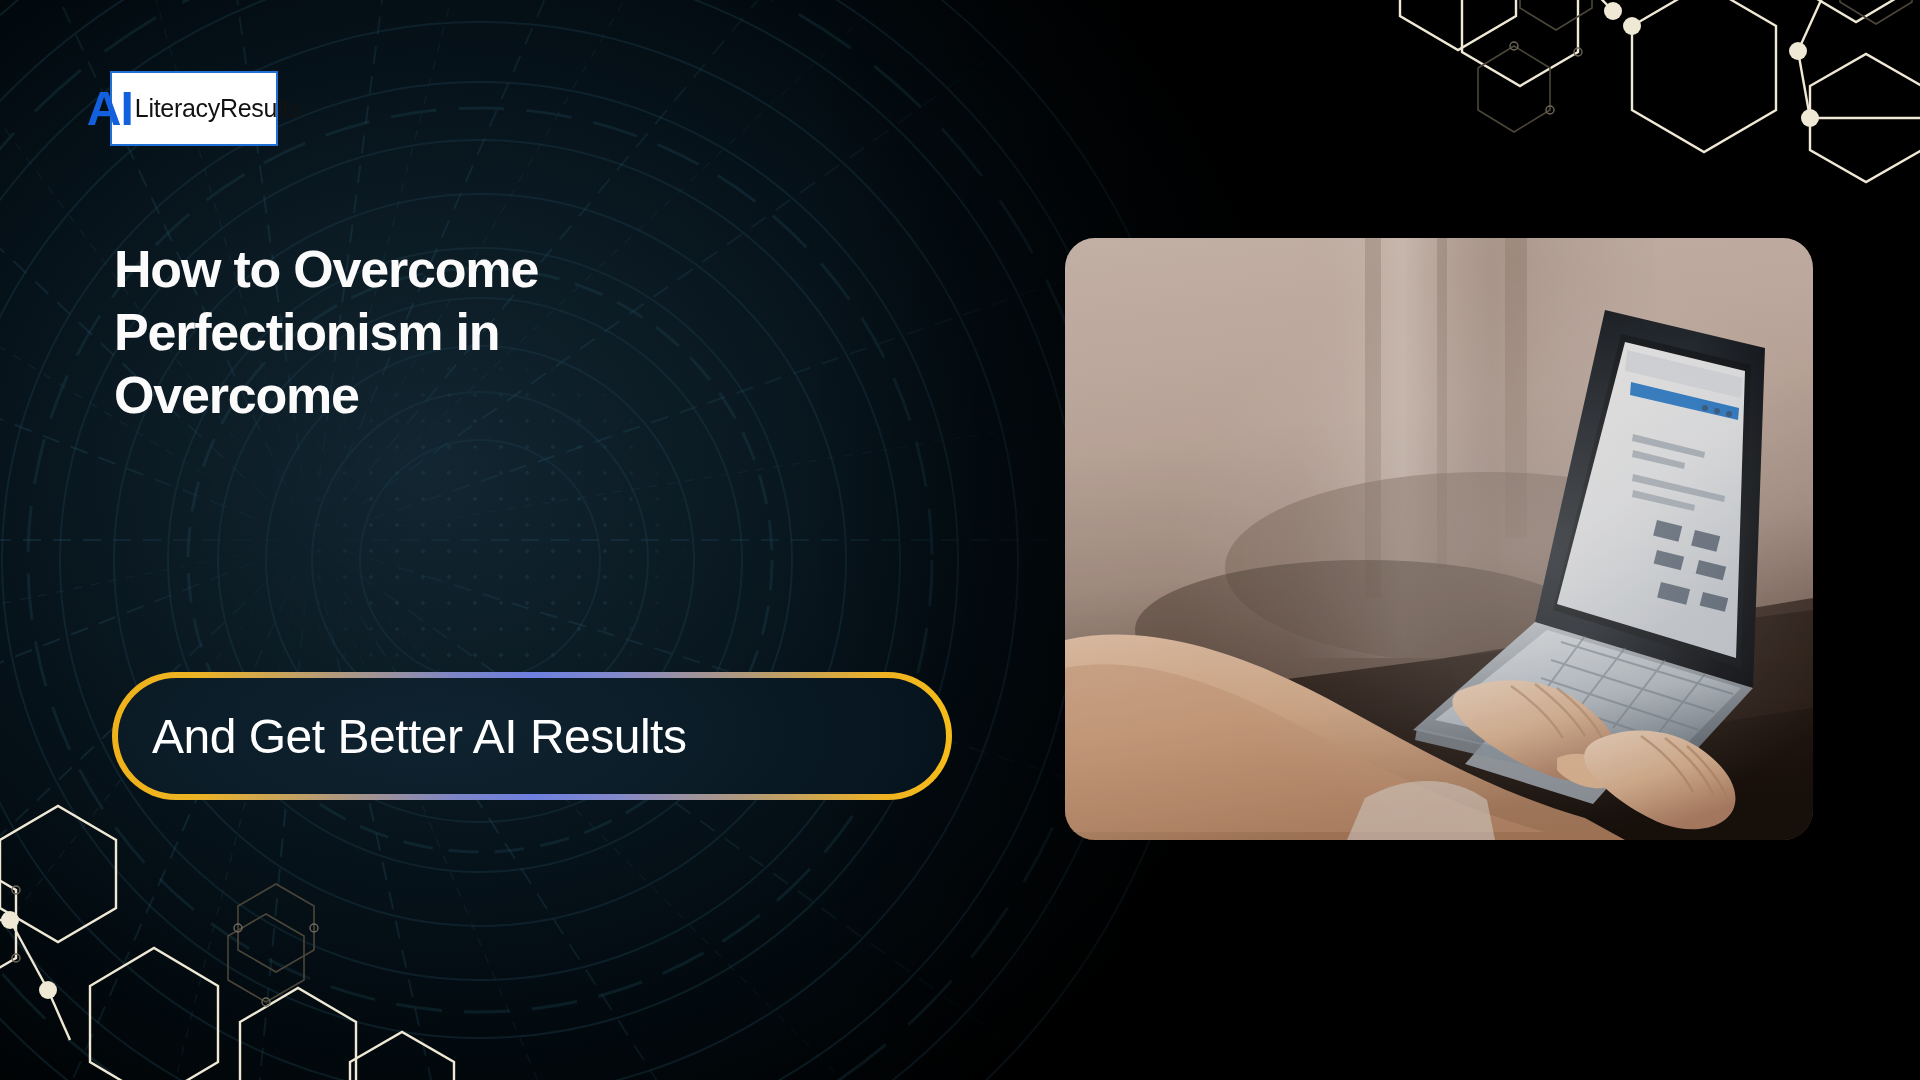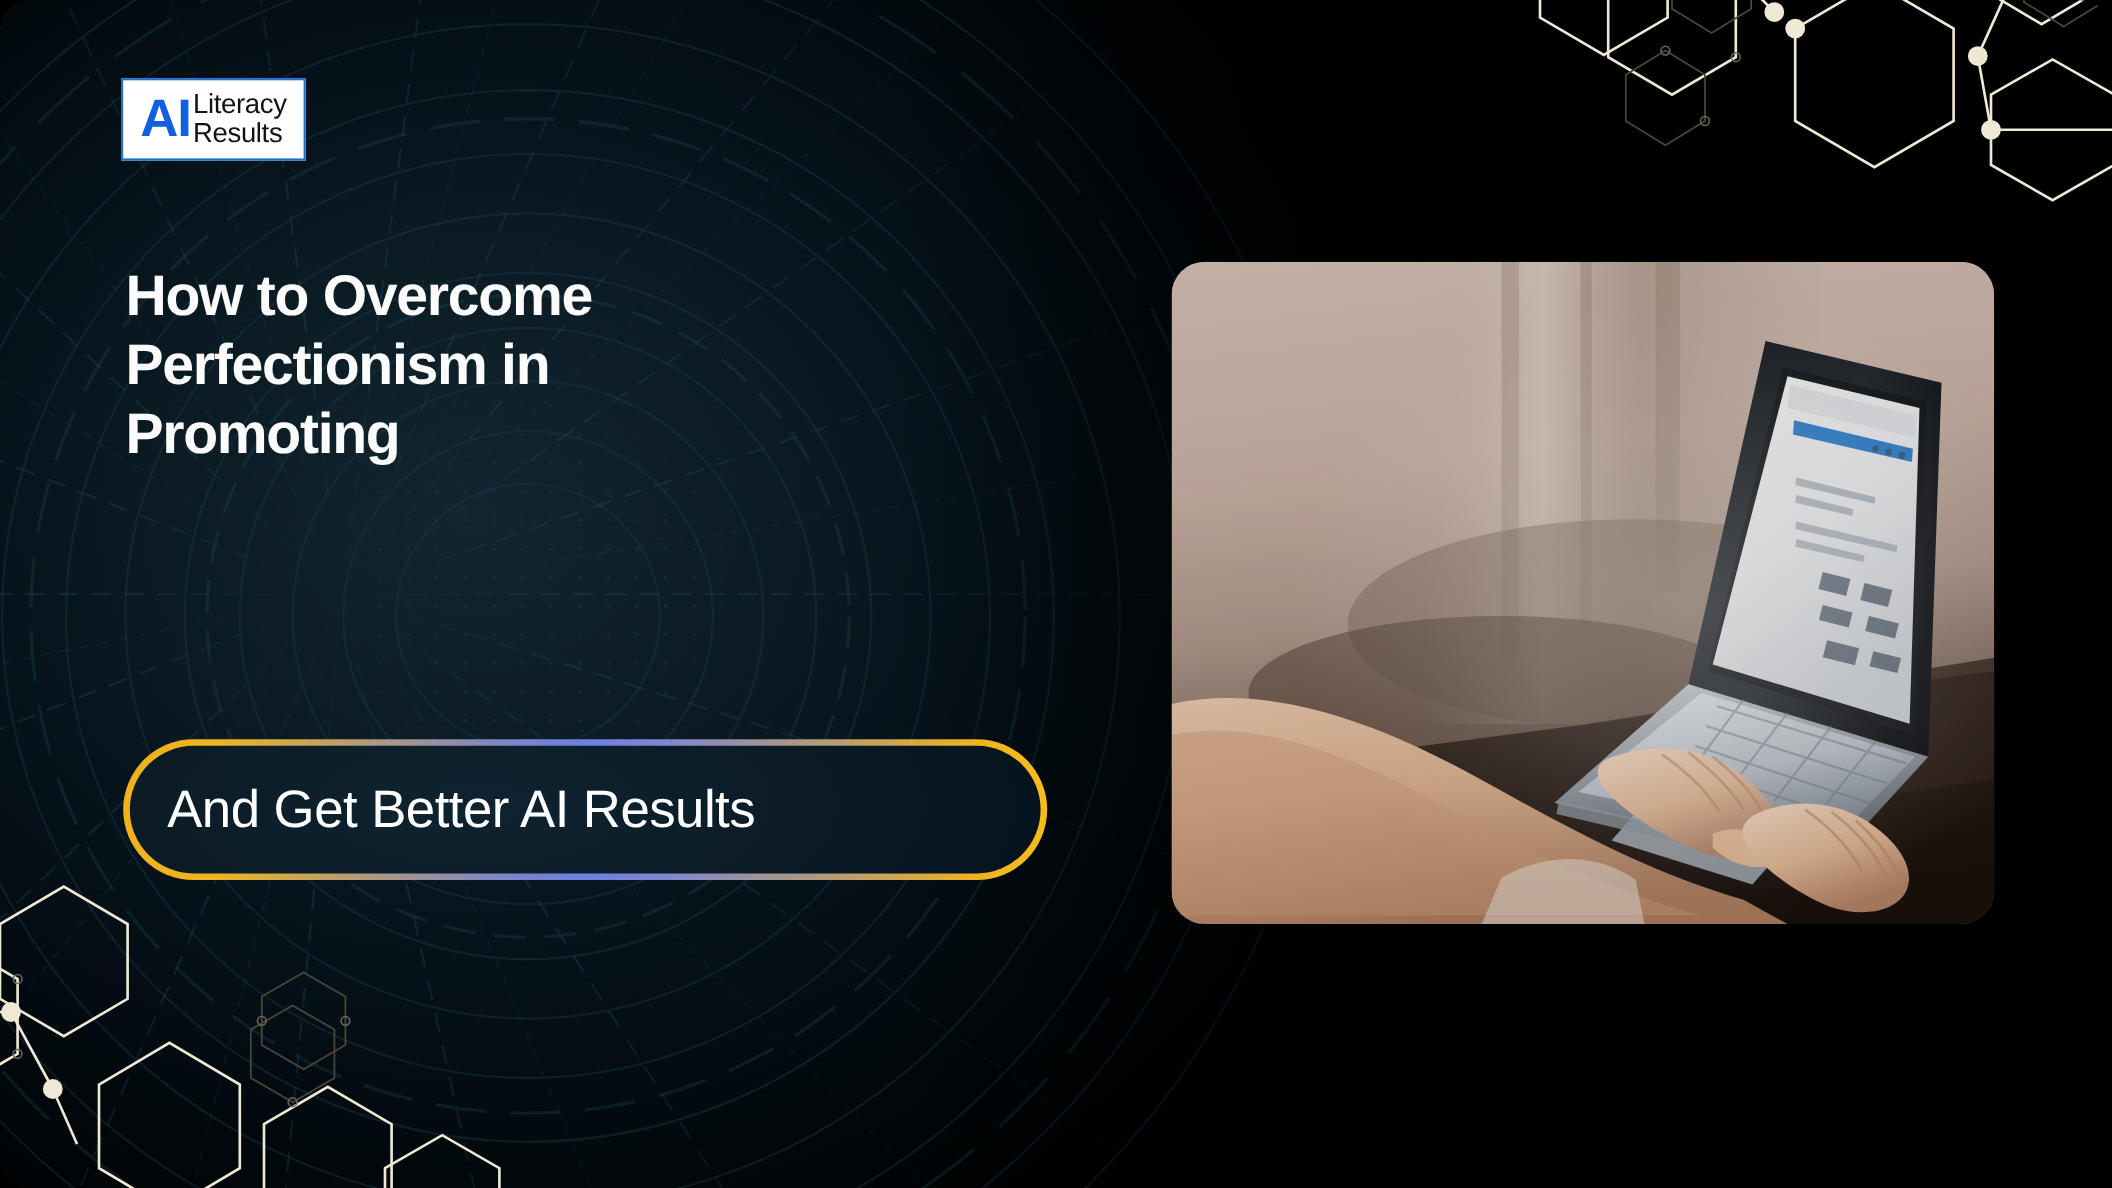--- a/index.html
+++ b/index.html
@@ -9,21 +9,20 @@
   }
   * { box-sizing: border-box; }
 
   .stage {
     position: relative;
     width: 1920px;
     height: 1080px;
     overflow: hidden;
     background: #14532d;
     font-family: "Liberation Sans", sans-serif;
-    border-radius: 30px;
   }
 
   
   .bg-base {
     position: absolute;
     inset: 0;
     background:
       radial-gradient(ellipse 900px 780px at 430px 470px, #122631 0%, #0c1c25 28%, #06121a 52%, #020a0f 72%, #000000 100%),
       #000000;
   }
@@ -107,21 +106,21 @@
     font-family: "Liberation Sans", sans-serif;
     font-size: 48px;
     font-weight: 700;
     color: #1260dd;
     line-height: 1;
     letter-spacing: -1px;
     margin-right: 2px;
   }
   .logo-words {
     display: flex;
-    flex-direction: column;
+    flex-direction: row;
     justify-content: center;
     line-height: 1.02;
   }
   .logo-words span {
     font-family: "Liberation Sans", sans-serif;
     font-size: 25px;
     font-weight: 400;
     color: #121212;
     letter-spacing: -0.3px;
     white-space: nowrap;
@@ -359,21 +358,21 @@
     <span class="logo-ai">AI</span>
     <span class="logo-words">
       <span>Literacy</span>
       <span>Results</span>
     </span>
   </div>
 
   <h1 class="headline">
     <span class="ln">How to Overcome</span>
     <span class="ln">Perfectionism in</span>
-    <span class="ln">Promoting</span>
+    <span class="ln">Overcome</span>
   </h1>
 
   <div class="pill-wrap">
     <div class="pill-inner">
       <span class="pill-text">And Get Better AI Results</span>
     </div>
   </div>
 
   <div class="photo">
     <svg viewBox="0 0 748 602" preserveAspectRatio="xMidYMid slice" aria-hidden="true">

